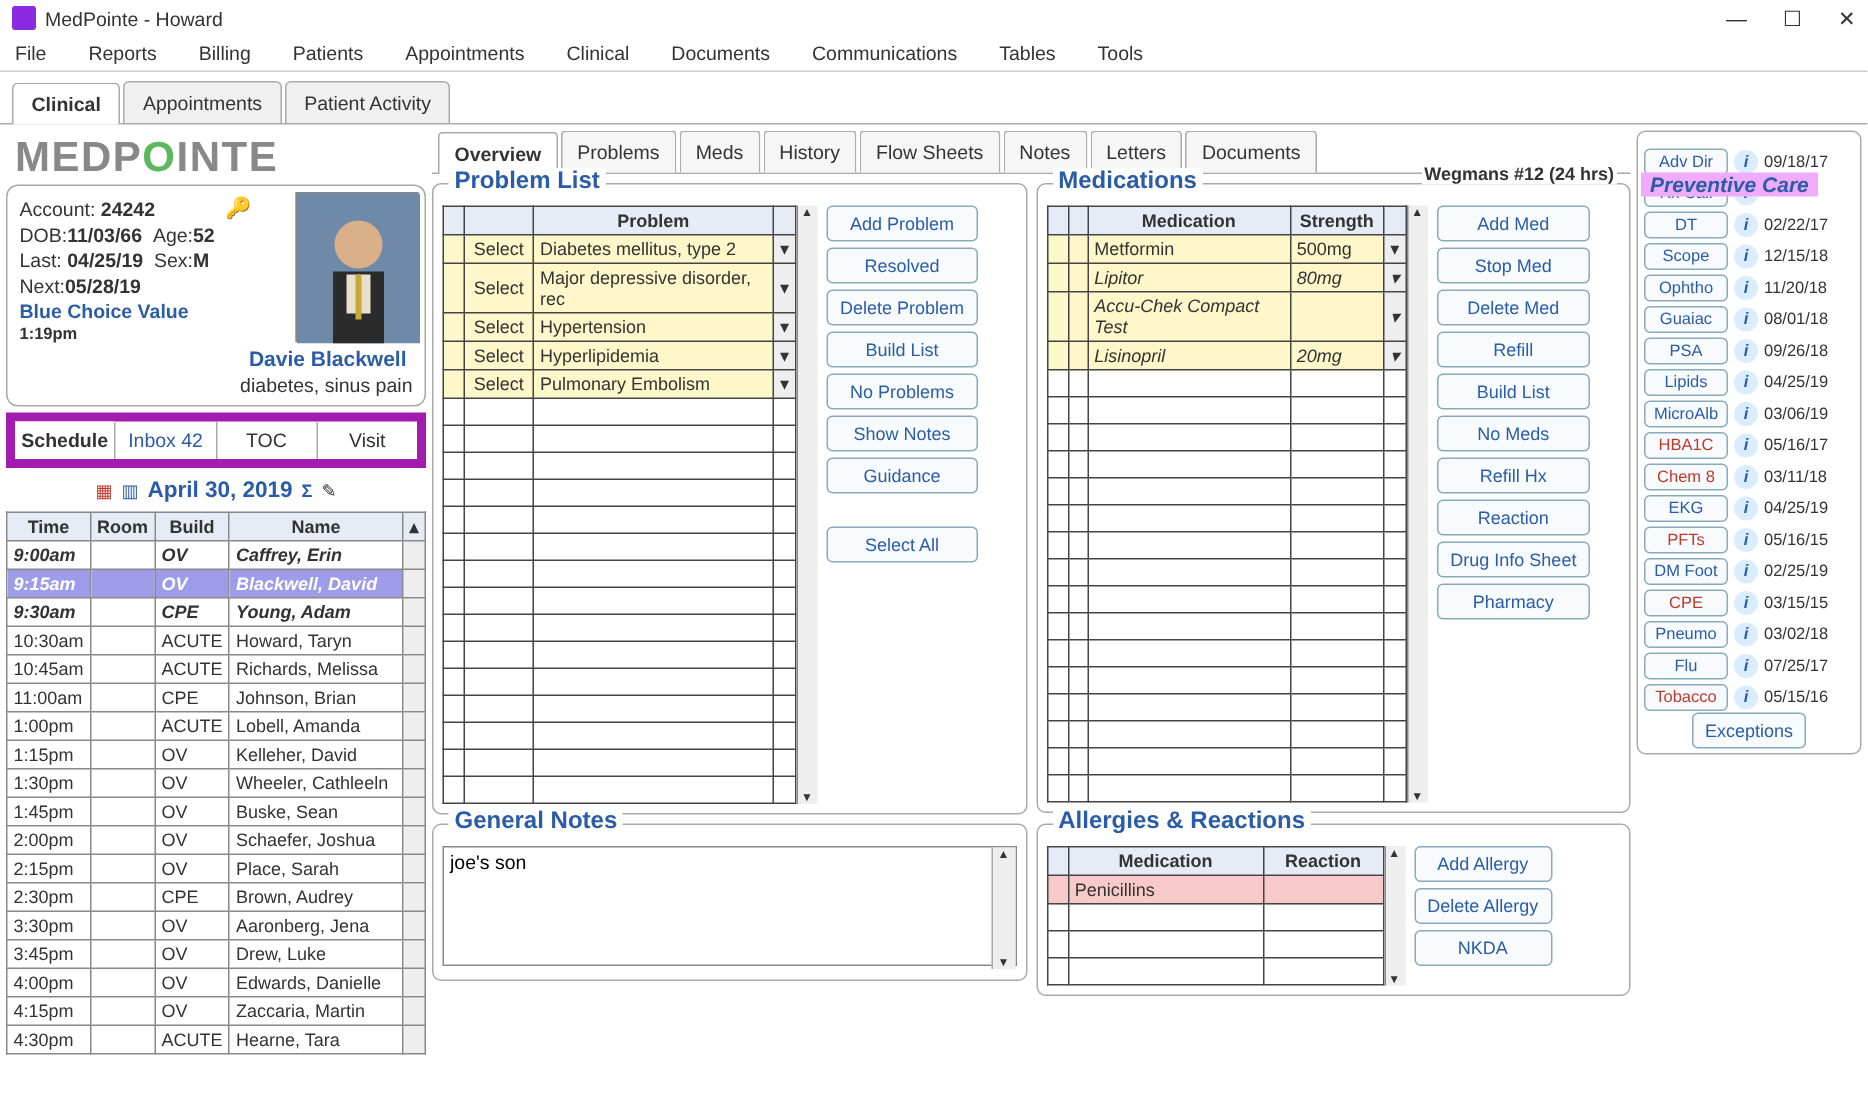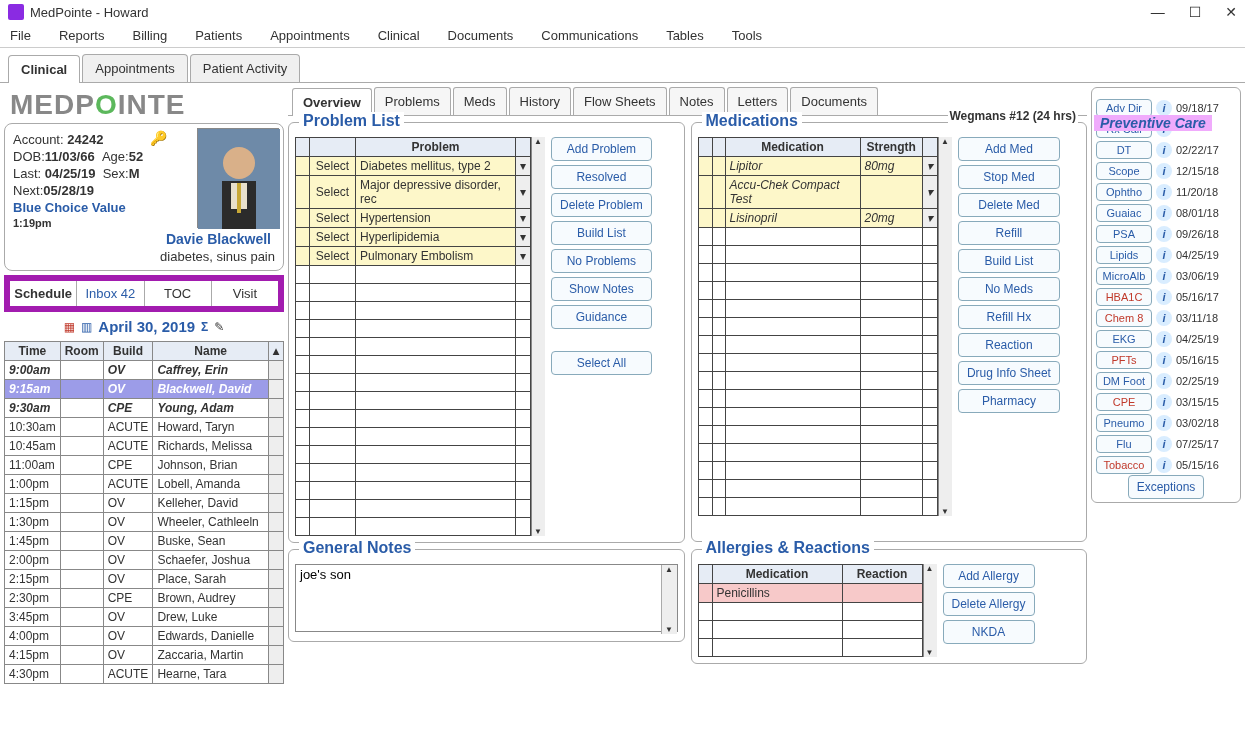--- a/index.html
+++ b/index.html
@@ -61,21 +61,21 @@
 .data-table th { background: #e6ecf5; border: 1px solid #444; padding: 2px 6px; font-weight: bold; text-align:center;}
 .data-table td { border: 1px solid #444; padding: 2px 4px; height: 18px; }
 .data-table .yel { background: #fdf7c9; }
 .data-table .sel-btn { background: #fdf7c9; text-align: center; cursor:pointer;}
 .data-table .dd { background:#eee; width:14px; text-align:center; cursor:pointer;}
 .data-table .italic td { font-style: italic; }
 
 .btn-col { display: flex; flex-direction: column; gap: 4px; }
 .btn { border: 1px solid #8ab; color: #2a5ca8; background: #f7fbfe; padding: 4px 8px; border-radius: 4px; font-size: 12px; text-align: center; cursor: pointer; min-width: 92px; }
 
-.notes-area { width: 100%; height: 68px; border: 1px solid #888; font-size: 13px; padding: 2px 4px; resize: none; position:relative;}
+.notes-area { width: 100%; height: 80px; border: 1px solid #888; font-size: 13px; padding: 2px 4px; resize: none; position:relative;}
 .notes-wrap { position:relative; }
 .notes-scroll { position:absolute; right:1px; top:1px; bottom:1px; width:16px; background:#eee; border-left:1px solid #aaa;}
 
 .pharmacy-line { position:absolute; right:8px; top:-14px; font-size:12px; font-weight:bold; background:#fff; padding:0 2px;}
 .allergy-row-pink td { background: #f7c9c9; }
 
 .right-col { width: 150px; }
 .prev-panel { border: 1px solid #aaa; border-radius: 6px; padding: 8px 4px 8px 4px; position: relative; }
 .prev-panel .panel-title { color: #2a5ca8; font-weight: bold; font-size: 14px; font-style:italic; position: absolute; top: -10px; left: 2px; background: #f0abfc; padding: 0 6px; margin-top: 37px; }
 .prev-row { display: flex; align-items: center; gap: 4px; margin: 3px 0; }
@@ -263,20 +263,27 @@
               <td style="background:#eee"></td>
             </tr>
             <tr>
               <td>2:30pm</td>
               <td></td>
               <td>CPE</td>
               <td>Brown, Audrey</td>
               <td style="background:#eee"></td>
             </tr>
             <tr>
+              <td>3:30pm</td>
+              <td></td>
+              <td>OV</td>
+              <td>Aaronberg, Jena</td>
+              <td style="background:#eee"></td>
+            </tr>
+            <tr>
               <td>3:45pm</td>
               <td></td>
               <td>OV</td>
               <td>Drew, Luke</td>
               <td style="background:#eee"></td>
             </tr>
             <tr>
               <td>4:00pm</td>
               <td></td>
               <td>OV</td>
@@ -477,20 +484,27 @@
             <thead>
                   <tr>
               <th class="narrow-col"></th>
               <th style="width:12px"></th>
               <th style="width:135px">Medication</th>
               <th style="width:55px">Strength</th>
               <th style="width:14px"></th>
             </tr>
                 </thead>
             <tbody id="med-body">
+                  <tr>
+                    <td class="yel"></td>
+                    <td class="yel"></td>
+                    <td class="yel">Metformin</td>
+                    <td class="yel">500mg</td>
+                    <td class="dd">▾</td>
+                  </tr>
                   <tr class="italic">
                     <td class="yel"></td>
                     <td class="yel"></td>
                     <td class="yel">Lipitor</td>
                     <td class="yel">80mg</td>
                     <td class="dd">▾</td>
                   </tr>
                   <tr class="italic">
                     <td class="yel"></td>
                     <td class="yel"></td>

